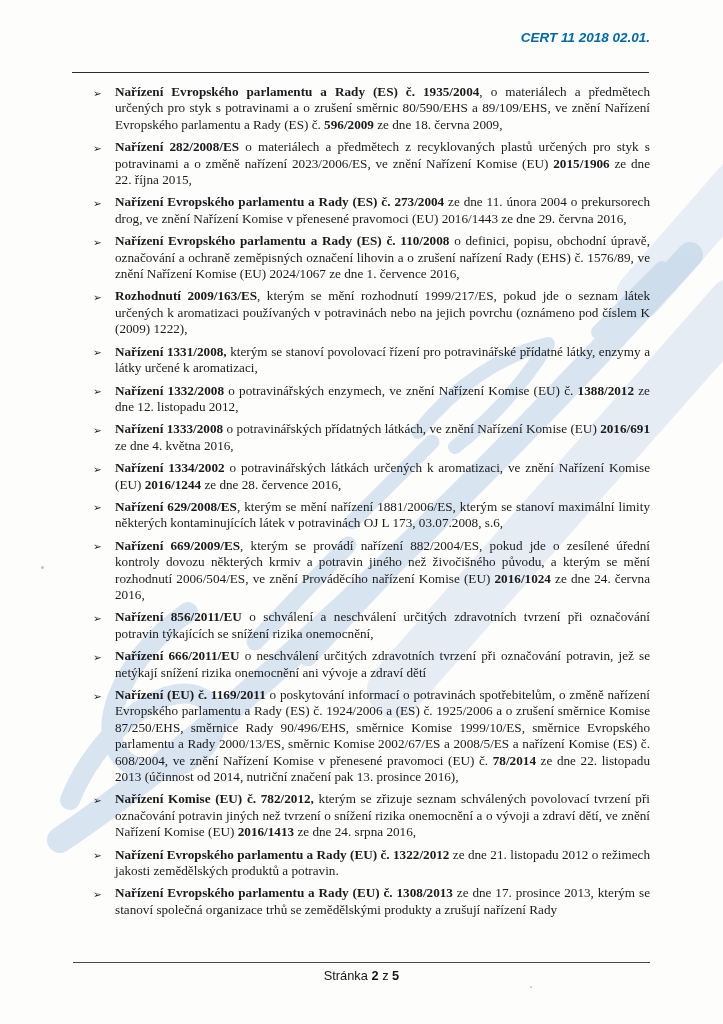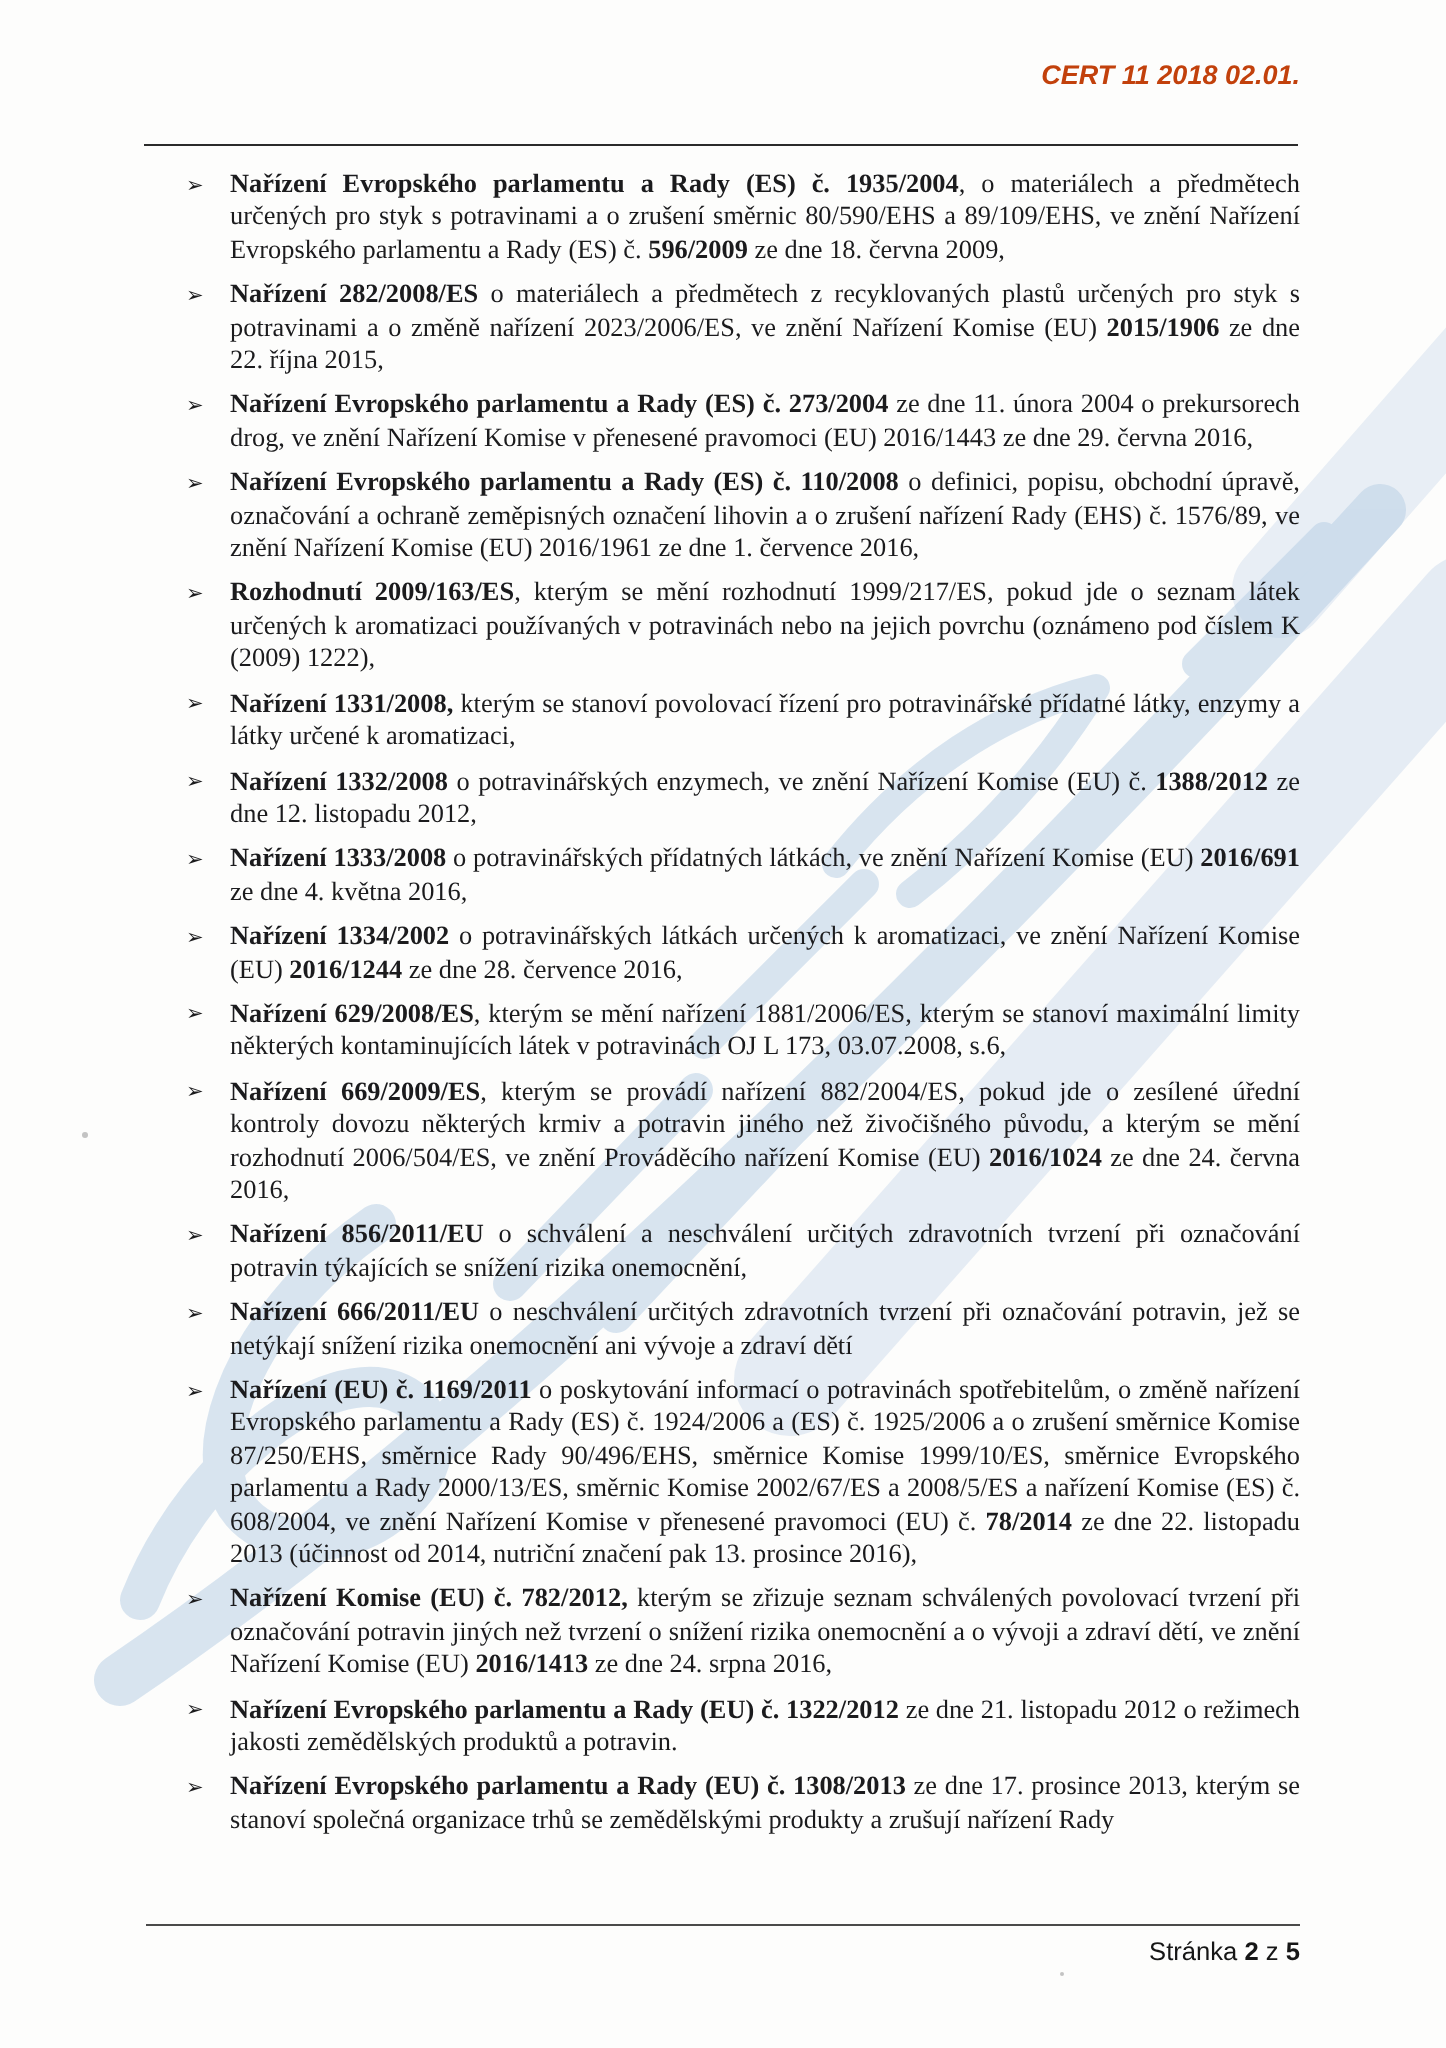--- a/index.html
+++ b/index.html
@@ -12,21 +12,21 @@
     color:#1b1b1d;
   }
   .watermark{
     position:absolute;left:0;top:0;z-index:0;
     pointer-events:none;
   }
   .page-header{
     position:absolute;top:30px;right:73px;z-index:1;
     font-family:"Liberation Sans", sans-serif;
     font-style:italic;font-weight:700;font-size:13.5px;
-    color:#c2410c;
+    color:#0369a1;
   }
   .top-rule{
     position:absolute;top:72px;left:72px;width:577px;z-index:1;
     border:none;border-top:1.7px solid #2b2b2b;margin:0;
   }
   .reg-list{
     position:absolute;top:84px;left:93px;width:557px;z-index:1;
     margin:0;padding:0;list-style:none;
   }
   .reg-list li{
@@ -43,21 +43,21 @@
     font-family:"DejaVu Sans", sans-serif;
     font-size:10.5px;
     color:#1b1b1d;
   }
   .footer-rule{
     position:absolute;top:962px;left:73px;width:577px;z-index:1;
     border:none;border-top:1.5px solid #4a4a4a;margin:0;
   }
   .footer-text{
     position:absolute;top:968px;left:73px;width:577px;z-index:1;
-    text-align:right;
+    text-align:center;
     font-family:"Liberation Sans", sans-serif;
     font-size:12.8px;color:#161616;
   }
   .footer-text b{font-weight:700;}
   .scan-dot{
     position:absolute;z-index:1;border-radius:50%;
     background:#8a8a8a;opacity:.5;
   }
 </style>
 </head>
@@ -84,21 +84,21 @@
 <div class="page-header">
   <span>CERT 11 2018 02.01.</span>
 </div>
 
 <hr class="top-rule">
 
 <ul class="reg-list" id="reg-list">
     <li><span class="bullet">➢</span><span><b>Nařízení Evropského parlamentu a Rady (ES) č. 1935/2004</b><span>, o materiálech a předmětech určených pro styk s potravinami a o zrušení směrnic 80/590/EHS a 89/109/EHS, ve znění Nařízení Evropského parlamentu a Rady (ES) č. </span><b>596/2009</b><span> ze dne 18. června 2009,</span></span></li>
     <li><span class="bullet">➢</span><span><b>Nařízení 282/2008/ES</b><span> o materiálech a předmětech z recyklovaných plastů určených pro styk s potravinami a o změně nařízení 2023/2006/ES, ve znění Nařízení Komise (EU) </span><b>2015/1906</b><span> ze dne 22. října 2015,</span></span></li>
     <li><span class="bullet">➢</span><span><b>Nařízení Evropského parlamentu a Rady (ES) č. 273/2004</b><span> ze dne 11. února 2004 o prekursorech drog, ve znění Nařízení Komise v přenesené pravomoci (EU) 2016/1443 ze dne 29. června 2016,</span></span></li>
-    <li><span class="bullet">➢</span><span><b>Nařízení Evropského parlamentu a Rady (ES) č. 110/2008</b><span> o definici, popisu, obchodní úpravě, označování a ochraně zeměpisných označení lihovin a o zrušení nařízení Rady (EHS) č. 1576/89, ve znění Nařízení Komise (EU) 2016/1961 ze dne 1. července 2016,</span></span></li>
+    <li><span class="bullet">➢</span><span><b>Nařízení Evropského parlamentu a Rady (ES) č. 110/2008</b><span> o definici, popisu, obchodní úpravě, označování a ochraně zeměpisných označení lihovin a o zrušení nařízení Rady (EHS) č. 1576/89, ve znění Nařízení Komise (EU) 2024/1067 ze dne 1. července 2016,</span></span></li>
     <li><span class="bullet">➢</span><span><b>Rozhodnutí 2009/163/ES</b><span>, kterým se mění rozhodnutí 1999/217/ES, pokud jde o seznam látek určených k aromatizaci používaných v potravinách nebo na jejich povrchu (oznámeno pod číslem K (2009) 1222),</span></span></li>
     <li><span class="bullet">➢</span><span><b>Nařízení 1331/2008,</b><span> kterým se stanoví povolovací řízení pro potravinářské přídatné látky, enzymy a látky určené k aromatizaci,</span></span></li>
     <li><span class="bullet">➢</span><span><b>Nařízení 1332/2008</b><span> o potravinářských enzymech, ve znění Nařízení Komise (EU) č. </span><b>1388/2012</b><span> ze dne 12. listopadu 2012,</span></span></li>
     <li><span class="bullet">➢</span><span><b>Nařízení 1333/2008</b><span> o potravinářských přídatných látkách, ve znění Nařízení Komise (EU) </span><b>2016/691</b><span> ze dne 4. května 2016,</span></span></li>
     <li><span class="bullet">➢</span><span><b>Nařízení 1334/2002</b><span> o potravinářských látkách určených k aromatizaci, ve znění Nařízení Komise (EU) </span><b>2016/1244</b><span> ze dne 28. července 2016,</span></span></li>
     <li><span class="bullet">➢</span><span><b>Nařízení 629/2008/ES</b><span>, kterým se mění nařízení 1881/2006/ES, kterým se stanoví maximální limity některých kontaminujících látek v potravinách  OJ L 173, 03.07.2008, s.6,</span></span></li>
     <li><span class="bullet">➢</span><span><b>Nařízení 669/2009/ES</b><span>, kterým se provádí nařízení  882/2004/ES, pokud jde o zesílené úřední kontroly dovozu některých krmiv a potravin jiného než živočišného původu, a kterým se mění rozhodnutí 2006/504/ES, ve znění Prováděcího nařízení Komise (EU) </span><b>2016/1024</b><span> ze dne 24. června 2016,</span></span></li>
     <li><span class="bullet">➢</span><span><b>Nařízení 856/2011/EU</b><span> o schválení a neschválení určitých zdravotních tvrzení při označování potravin týkajících se snížení rizika onemocnění,</span></span></li>
     <li><span class="bullet">➢</span><span><b>Nařízení 666/2011/EU</b><span> o neschválení určitých zdravotních tvrzení při označování potravin, jež se netýkají snížení rizika onemocnění ani vývoje a zdraví dětí</span></span></li>
     <li><span class="bullet">➢</span><span><b>Nařízení (EU) č. 1169/2011</b><span>  o poskytování informací o potravinách spotřebitelům, o změně nařízení Evropského parlamentu a Rady (ES) č. 1924/2006 a (ES) č. 1925/2006 a o zrušení směrnice Komise 87/250/EHS, směrnice Rady 90/496/EHS, směrnice Komise 1999/10/ES, směrnice Evropského parlamentu a Rady 2000/13/ES, směrnic Komise 2002/67/ES a 2008/5/ES a nařízení Komise (ES) č. 608/2004, ve znění Nařízení Komise v přenesené pravomoci (EU) č. </span><b>78/2014</b><span> ze dne 22. listopadu 2013 (účinnost od 2014, nutriční značení pak 13. prosince 2016),</span></span></li>

